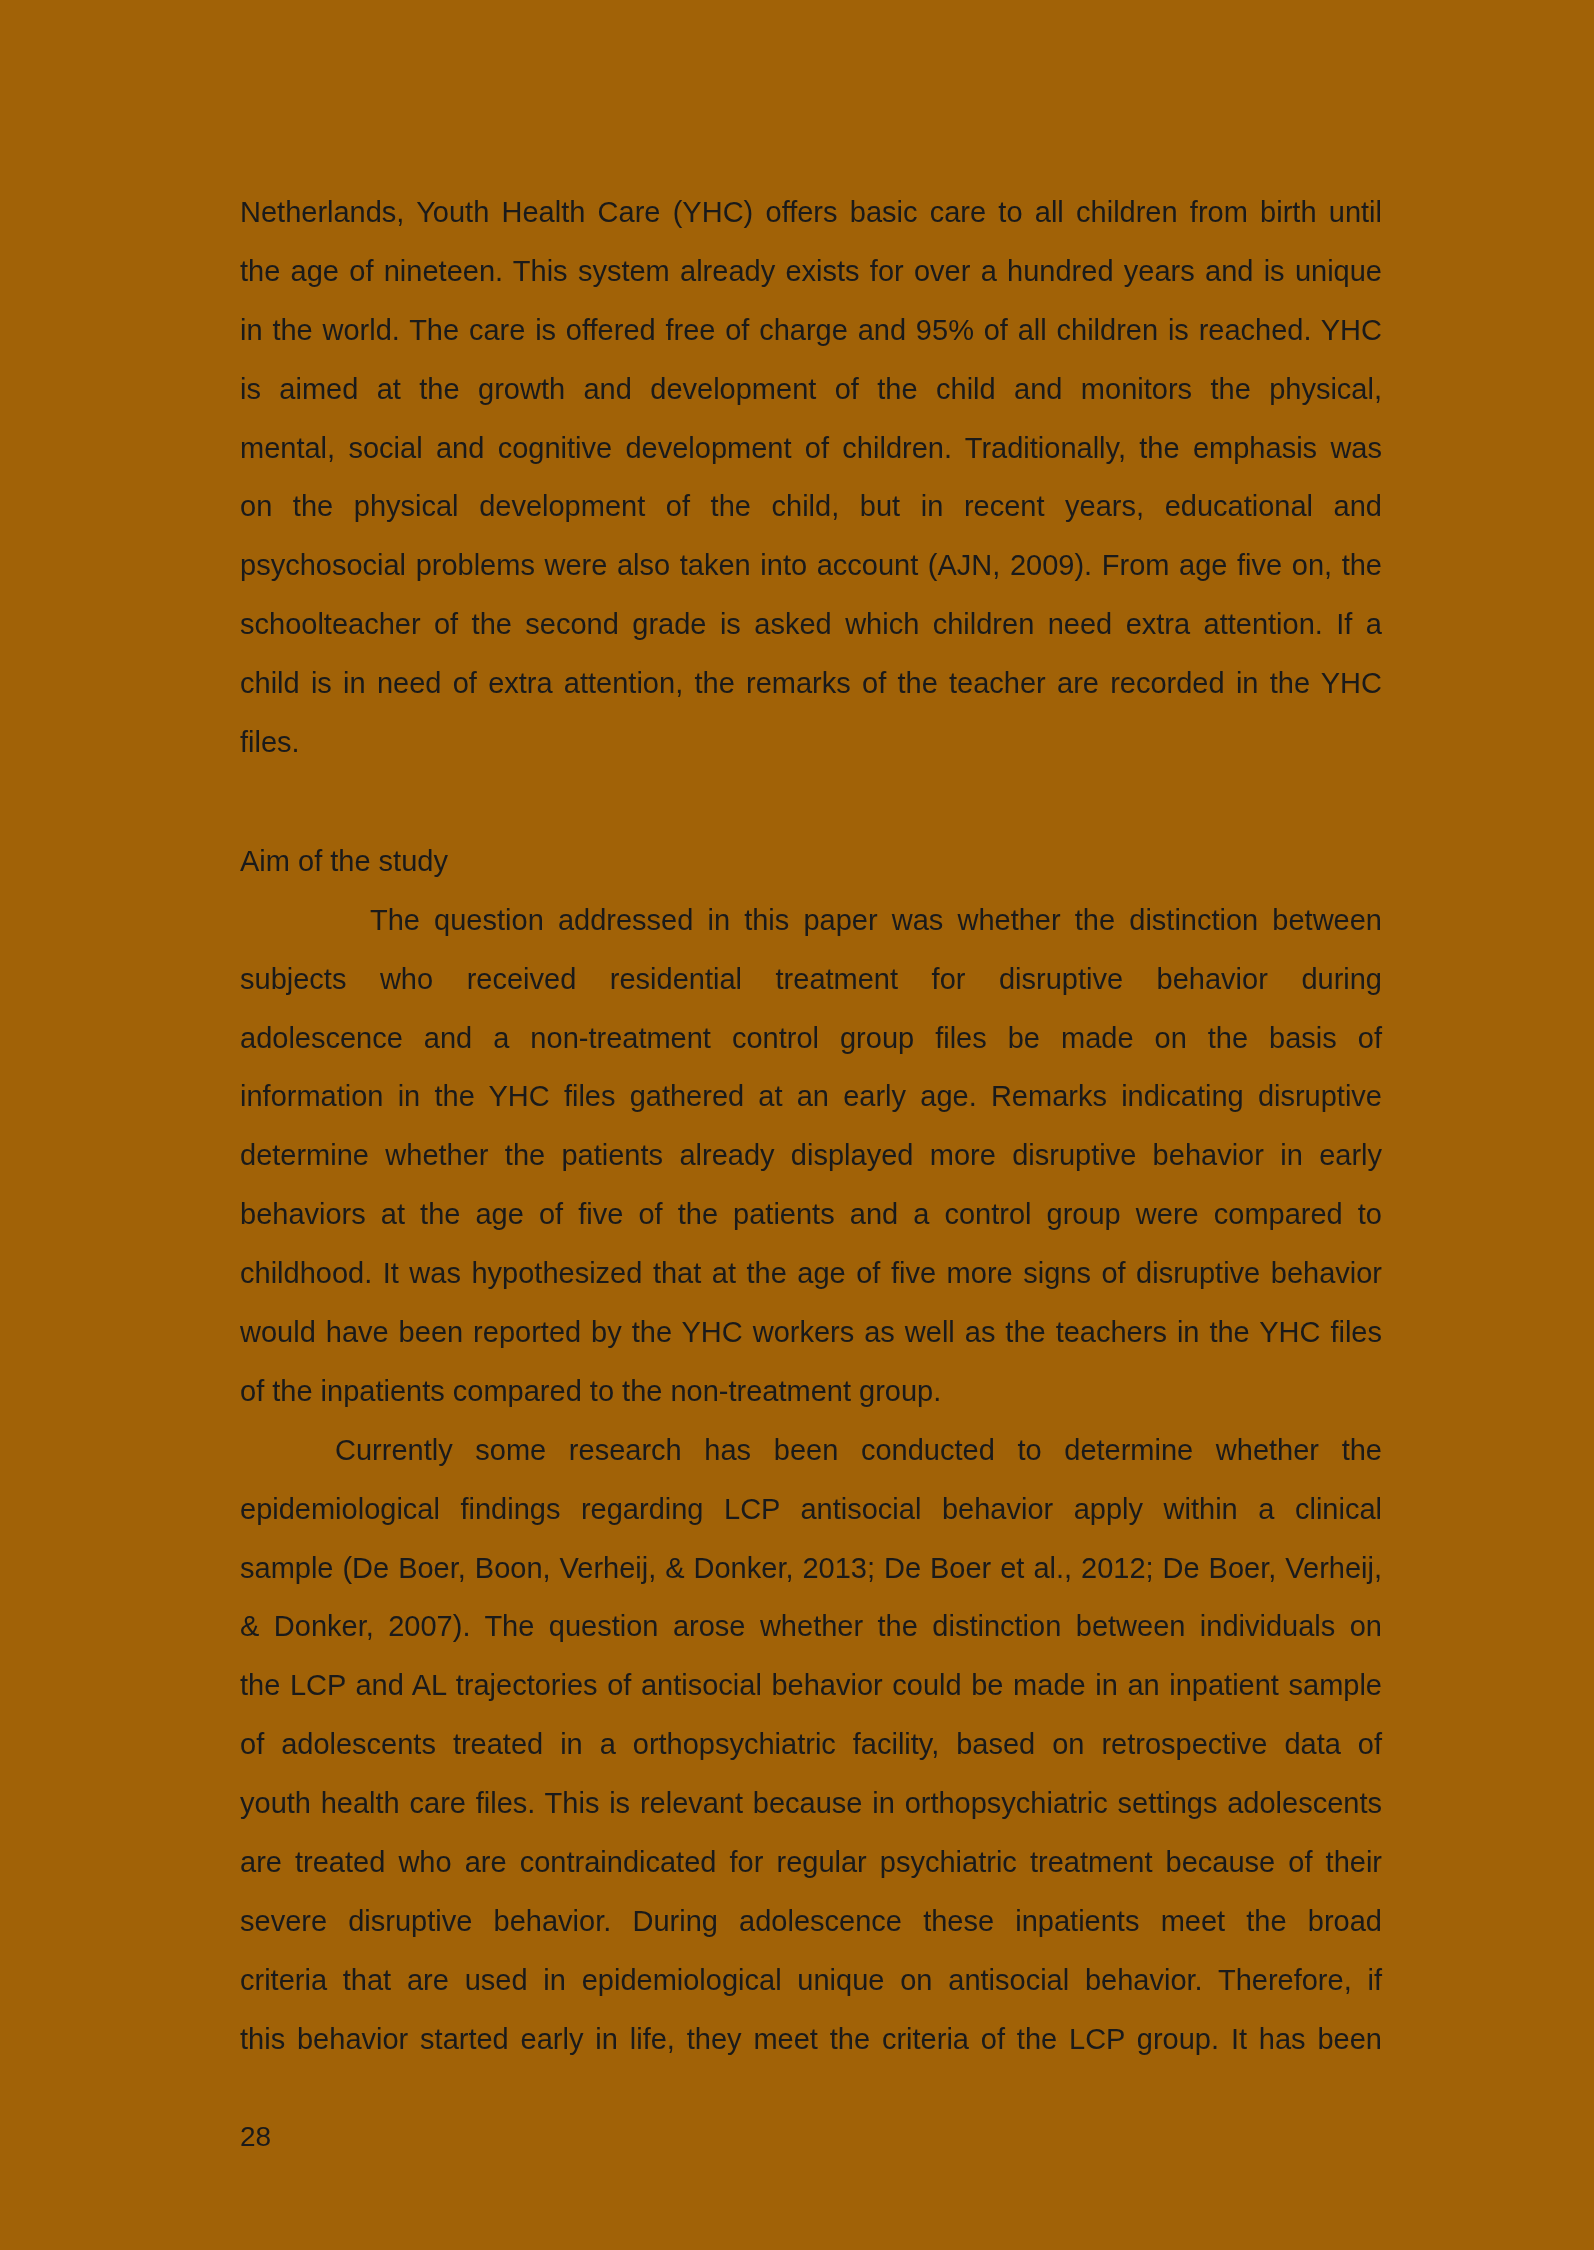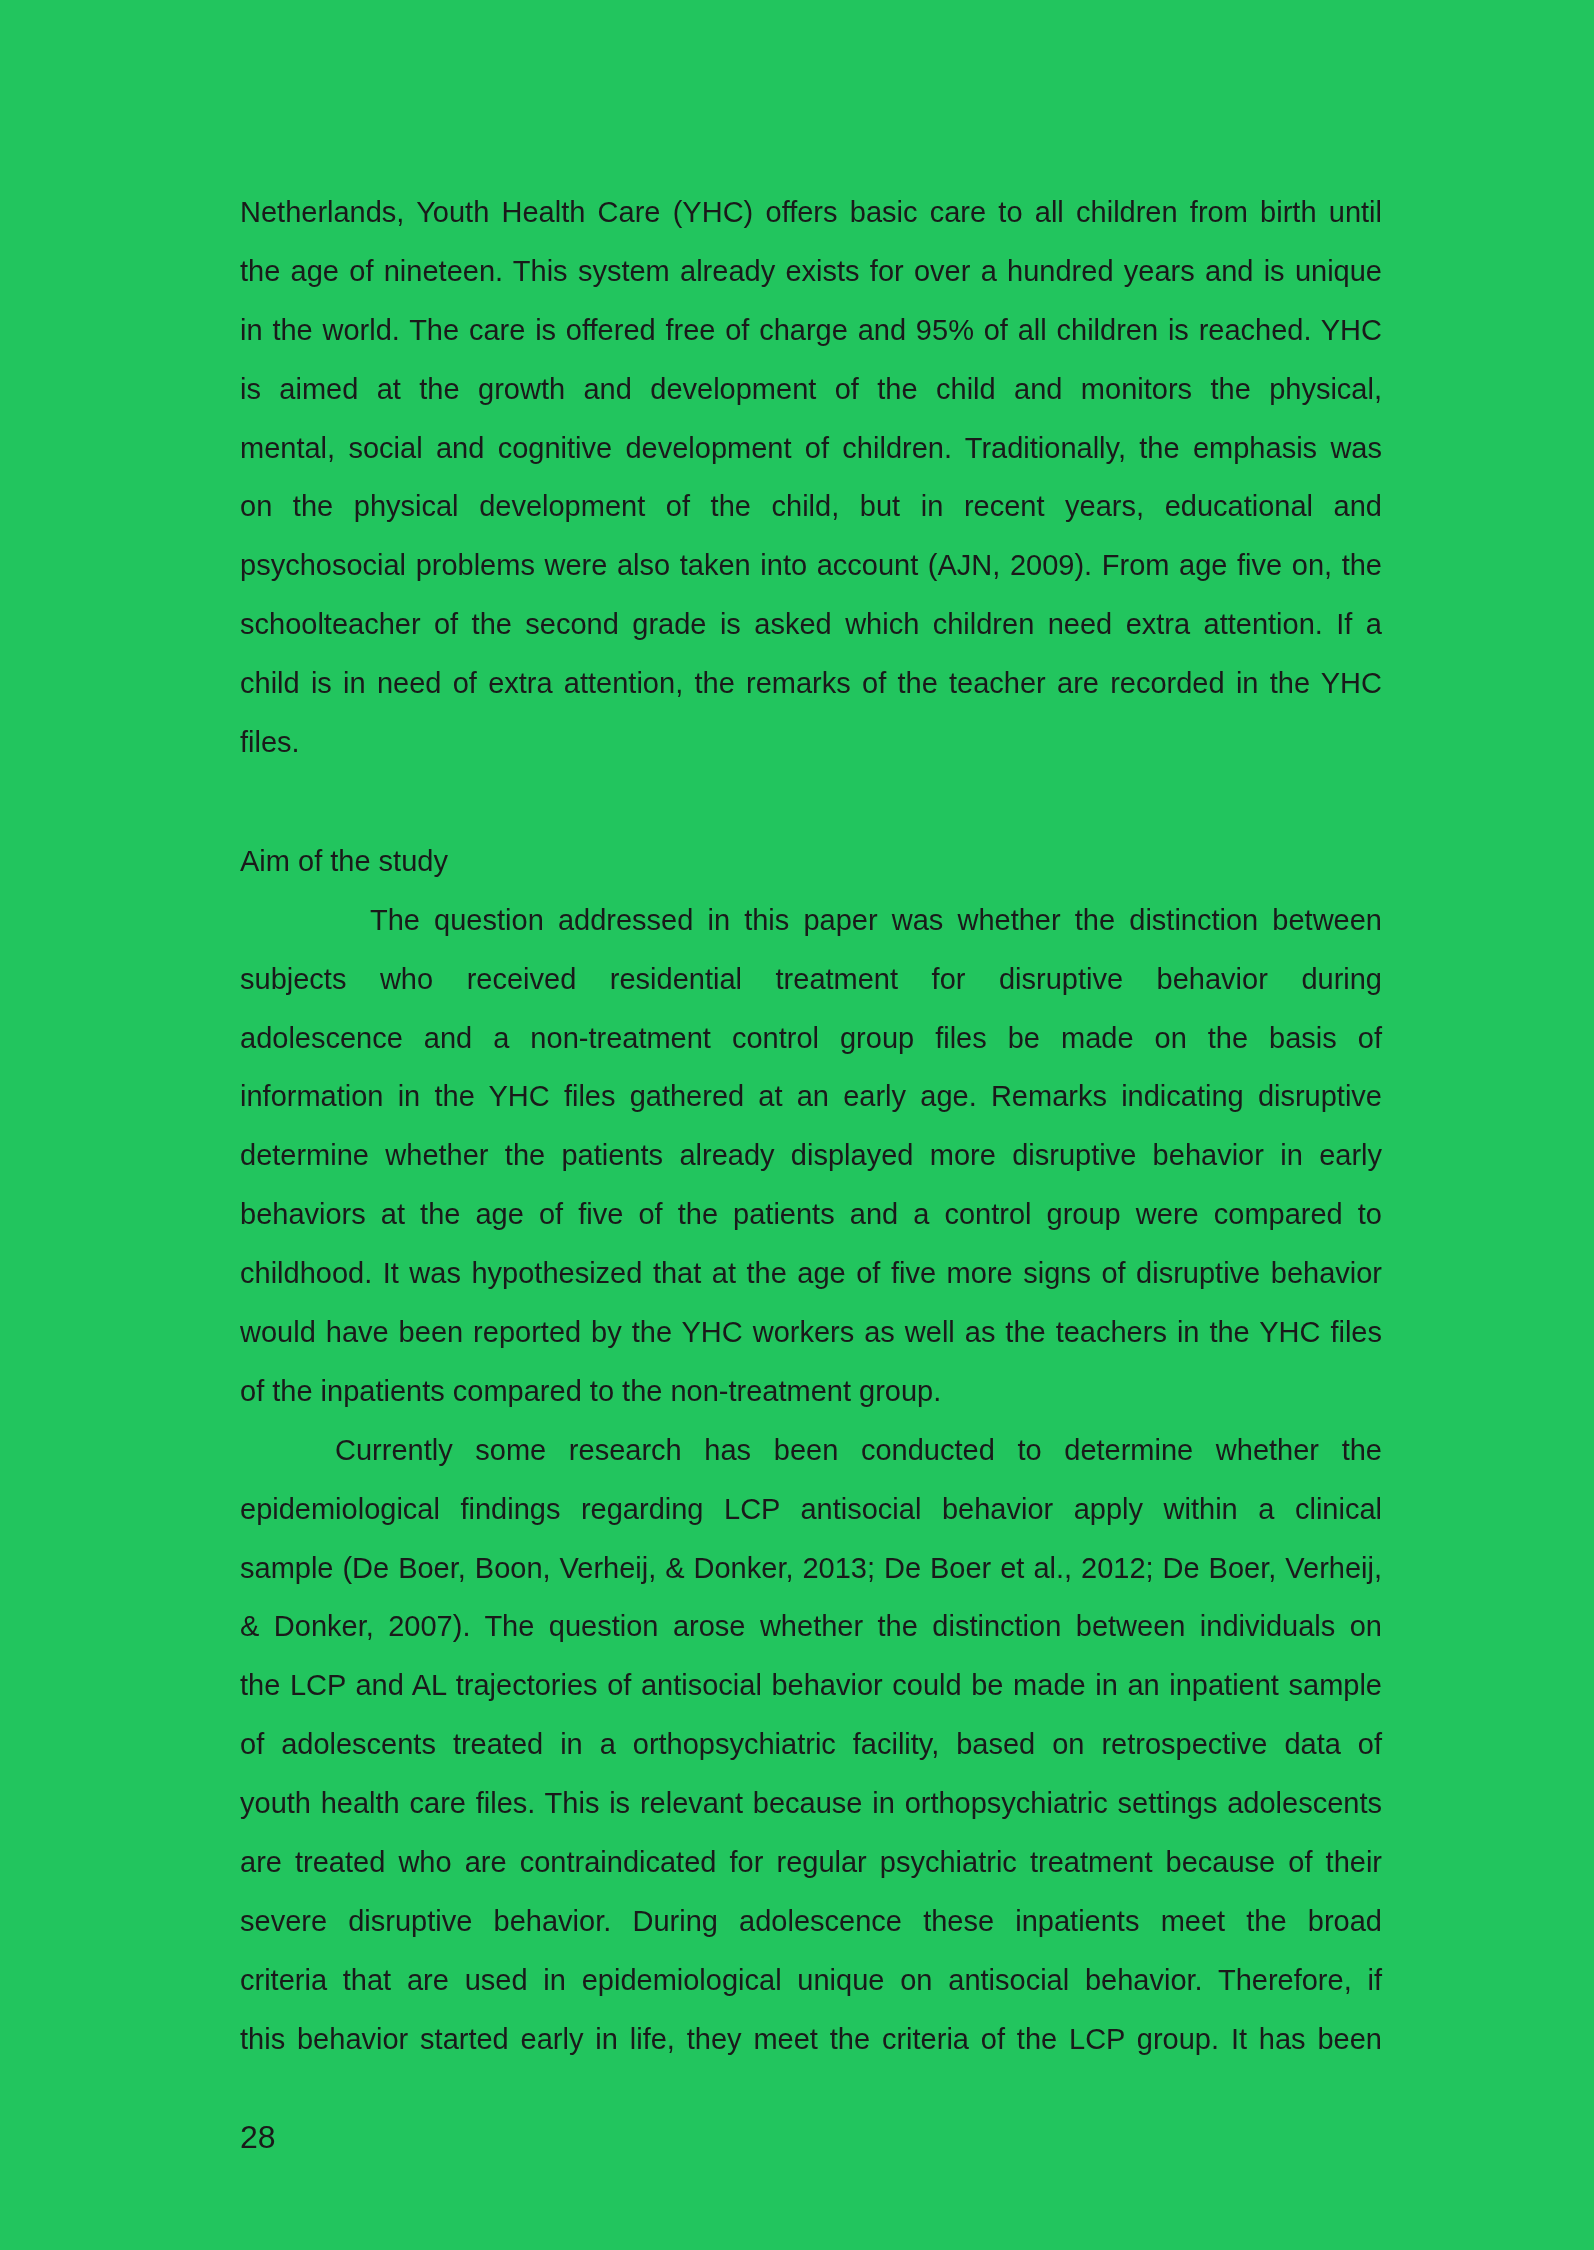--- a/index.html
+++ b/index.html
@@ -4,21 +4,21 @@
 <style>
   html, body {
     margin: 0;
     padding: 0;
     background: #ffffff;
   }
   .page {
     position: relative;
     width: 1594px;
     height: 2250px;
-    background: #22c55e;
+    background: #a16207;
     overflow: hidden;
     font-family: "Liberation Sans", "DejaVu Sans", sans-serif;
     color: #1a1a1a;
   }
   .textblock {
     position: absolute;
     left: 240px;
     top: 183px;
     width: 1142px;
     font-size: 29px;
@@ -43,21 +43,21 @@
   .line.ind-md { text-indent: 95px; }
   .spacer {
     height: 60px;
   }
   .pagenum {
     position: absolute;
     left: 240px;
     top: 2108px;
     height: 58.9px;
     line-height: 58.9px;
-    font-size: 32px;
+    font-size: 28px;
   }
 </style>
 </head>
 <body>
 
 <div class="page">
   <div class="textblock">
       <div class="line">Netherlands, Youth Health Care (YHC) offers basic care to all children from birth until</div>
       <div class="line">the age of nineteen. This system already exists for over a hundred years and is unique</div>
       <div class="line">in the world. The care is offered free of charge and 95% of all children is reached. YHC</div>

